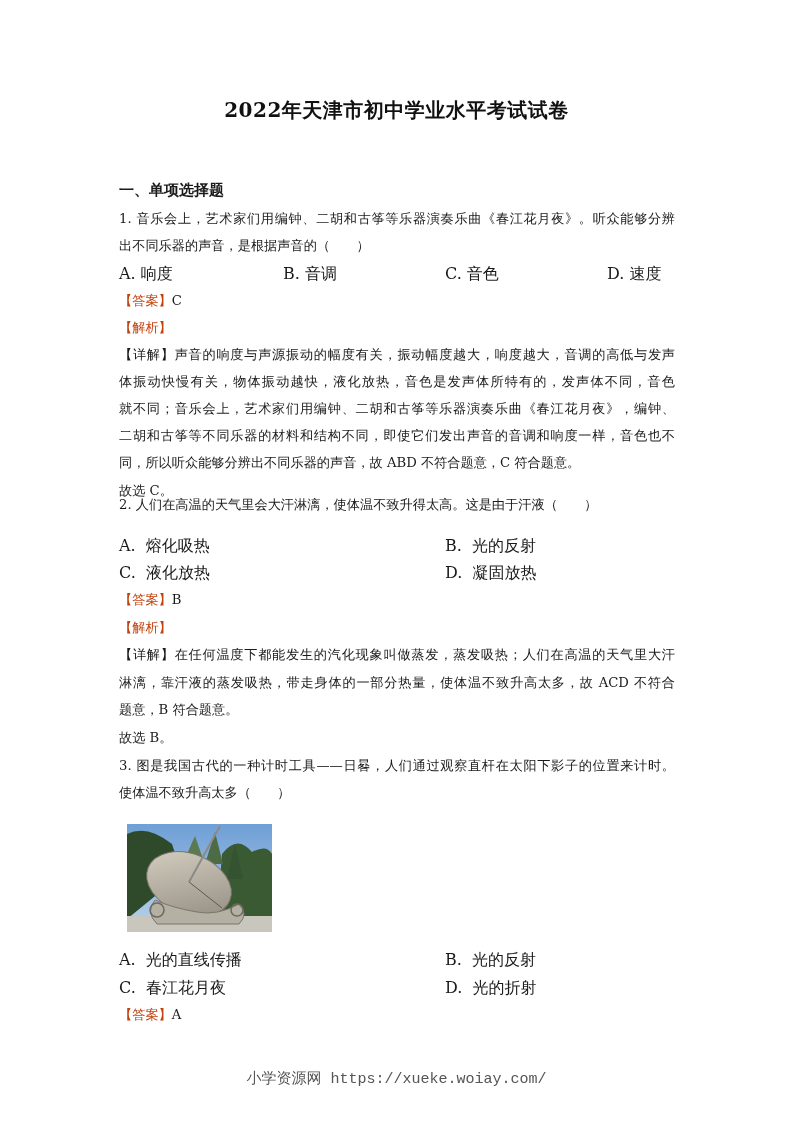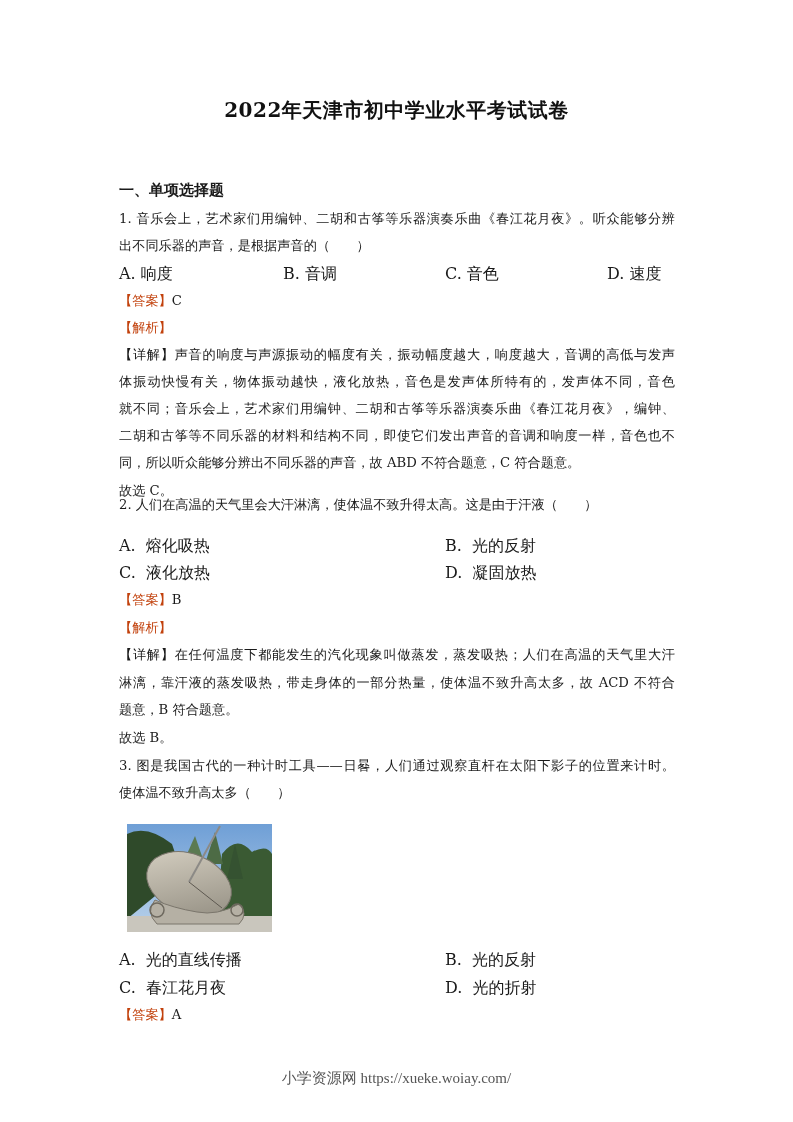--- a/index.html
+++ b/index.html
@@ -9,21 +9,21 @@
   .title { position: absolute; left: 0; width: 793px; text-align: center; font-weight: bold; color: #111; }
   .t1 { top: 97px; font-size: 20px; letter-spacing: 0.5px; }
   .t2 { top: 141px; font-size: 20px; }
   .section { position: absolute; left: 119px; top: 181px; font-size: 15px; font-weight: bold; }
   .line { position: absolute; left: 119px; font-size: 13.2px; white-space: nowrap; line-height: 18px; text-align: center; }
   .just { width: 556px; text-align: justify; text-align-last: justify; white-space: normal; }
   .opt { position: absolute; font-size: 16px; white-space: nowrap; line-height: 18px; }
   .tag { color: #c2410c; }
   .photo { position: absolute; left: 127px; top: 824px; width: 145px; height: 108px; overflow: hidden; }
   .footer { position: absolute; top: 1069px; left: 0; width: 793px; text-align: center;
-            font-family: Liberation Serif, serif; font-size: 15px; color: #555; }
+            font-family: Liberation Mono, monospace; font-size: 15px; color: #555; }
 </style>
 </head>
 <body>
 
 <div class="page">
 
   <div class="title t1">2022年天津市初中学业水平考试试卷</div>
   <div class="section">一、单项选择题</div>
 
   <div>

